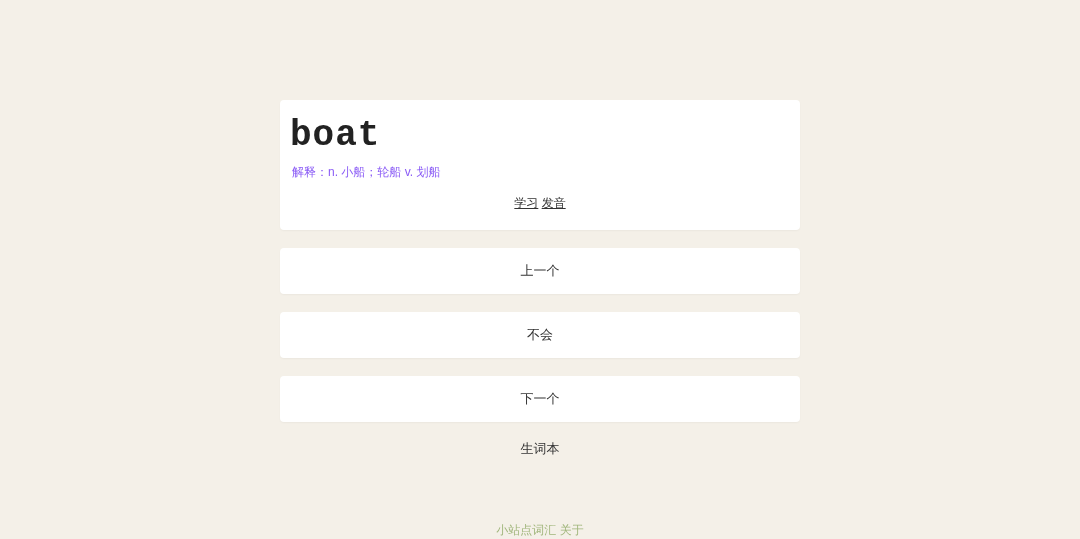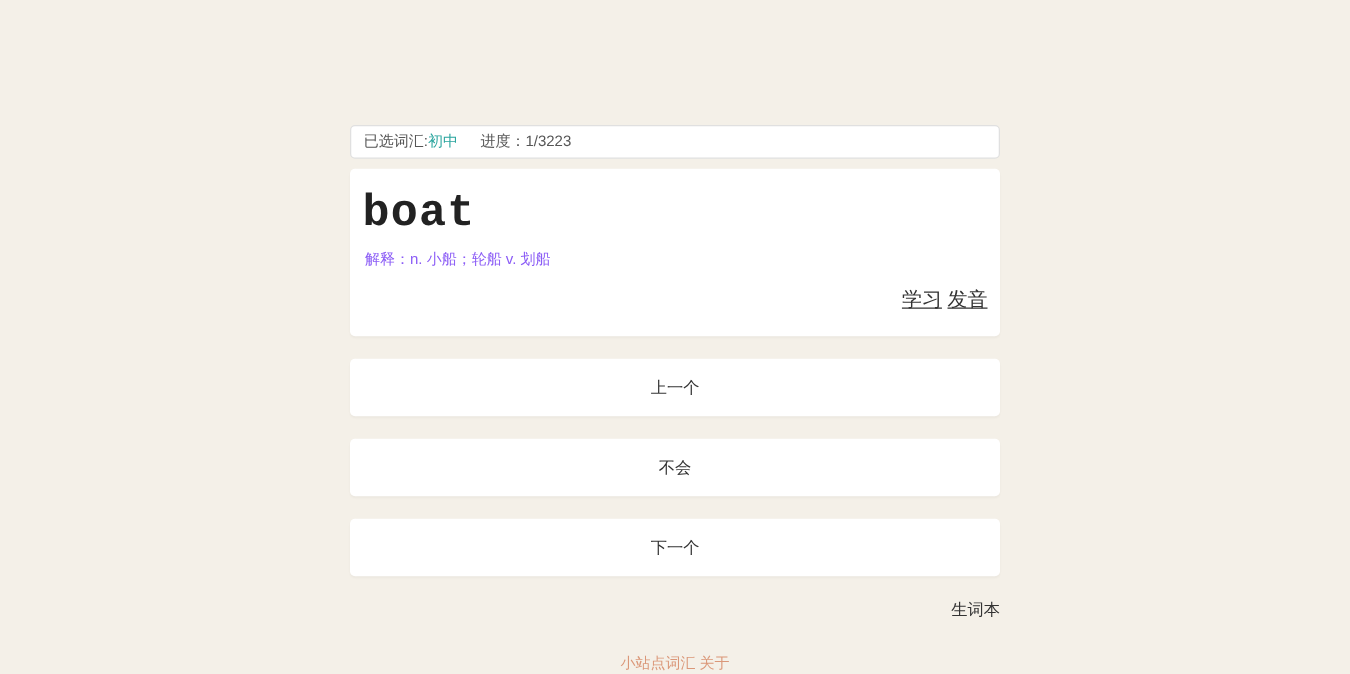--- a/index.html
+++ b/index.html
@@ -50,22 +50,22 @@
       letter-spacing: 1px;
       margin-bottom: 8px;
     }
     .definition {
       font-size: 12px;
       color: #8b5cf6;
       margin-bottom: 14px;
       padding-left: 2px;
     }
     .link-row {
-      text-align: right;
-      font-size: 16px;
+      text-align: center;
+      font-size: 12px;
     }
     .link-row a {
       color: #333;
       text-decoration: underline;
       cursor: pointer;
     }
     .action-button {
       display: block;
       width: 100%;
       background-color: #ffffff;
@@ -75,48 +75,40 @@
       font-size: 13px;
       color: #333;
       text-align: center;
       margin-bottom: 18px;
       cursor: pointer;
       font-family: Liberation Serif, serif;
       box-shadow: 0 1px 2px rgba(0,0,0,0.04);
     }
     .text-button {
       display: block;
-      text-align: right;
+      text-align: center;
       font-size: 13px;
       color: #333;
       margin-bottom: 14px;
       cursor: pointer;
     }
     .footer-text {
       position: absolute;
       bottom: 0;
       left: 50%;
       transform: translateX(-50%);
       font-size: 12px;
-      color: #c2410c;
+      color: #4d7c0f;
       opacity: 0.5;
     }
   </style>
 </head>
 <body>
 
 <div class="container">
-  <div class="header-bar">
-    <span>
-      <span>已选词汇:</span><a href="#" class="vocab-link">初中</a>
-    </span>
-    <span>
-      <span>进度：</span><span>1/3223</span>
-    </span>
-  </div>
 
   <div class="word-card">
     <div class="word-title">boat</div>
     <div class="definition">
       <span>解释：</span><span>n. 小船；轮船 v. 划船</span>
     </div>
     <div class="link-row">
       <a>学习</a>
       <a>发音</a>
     </div>

